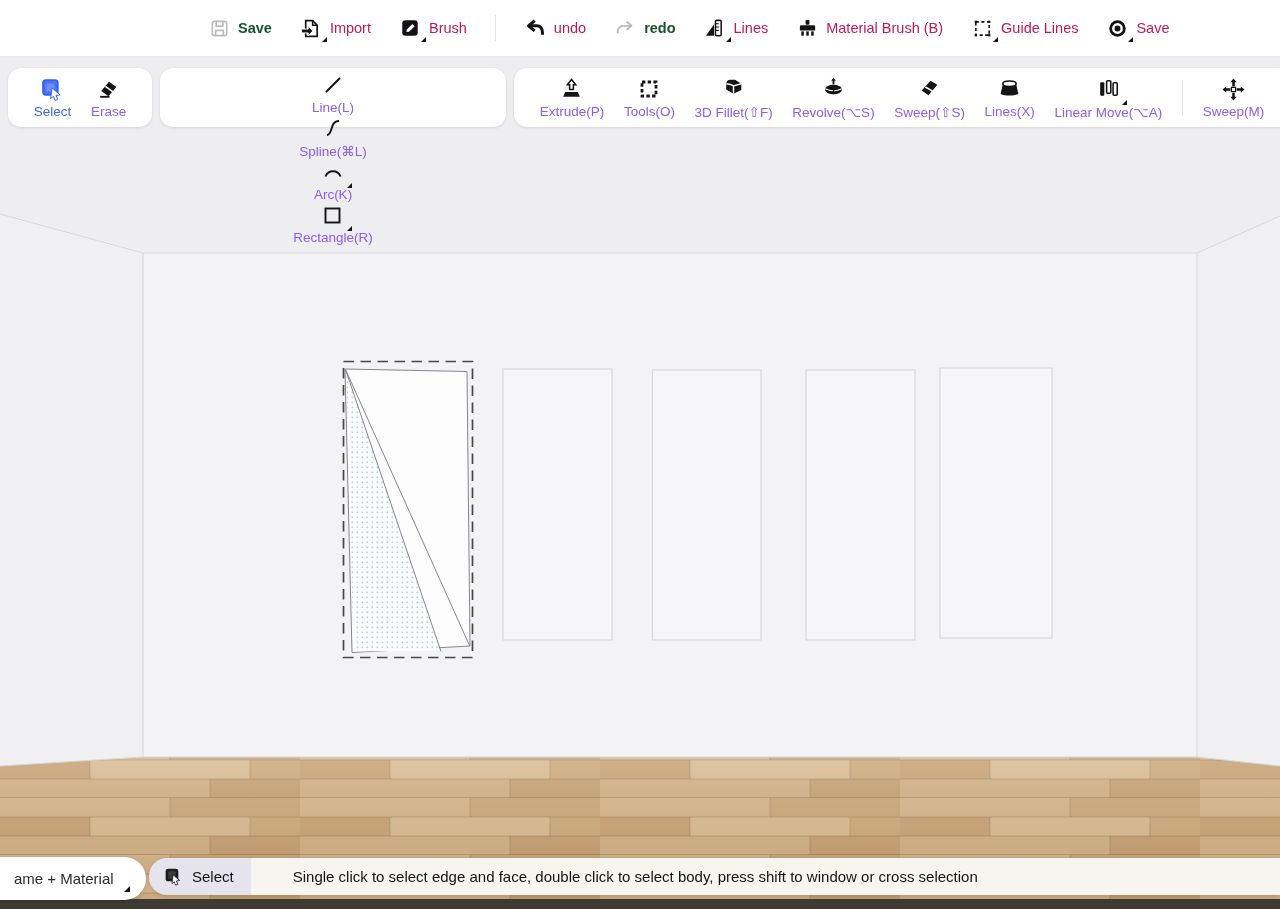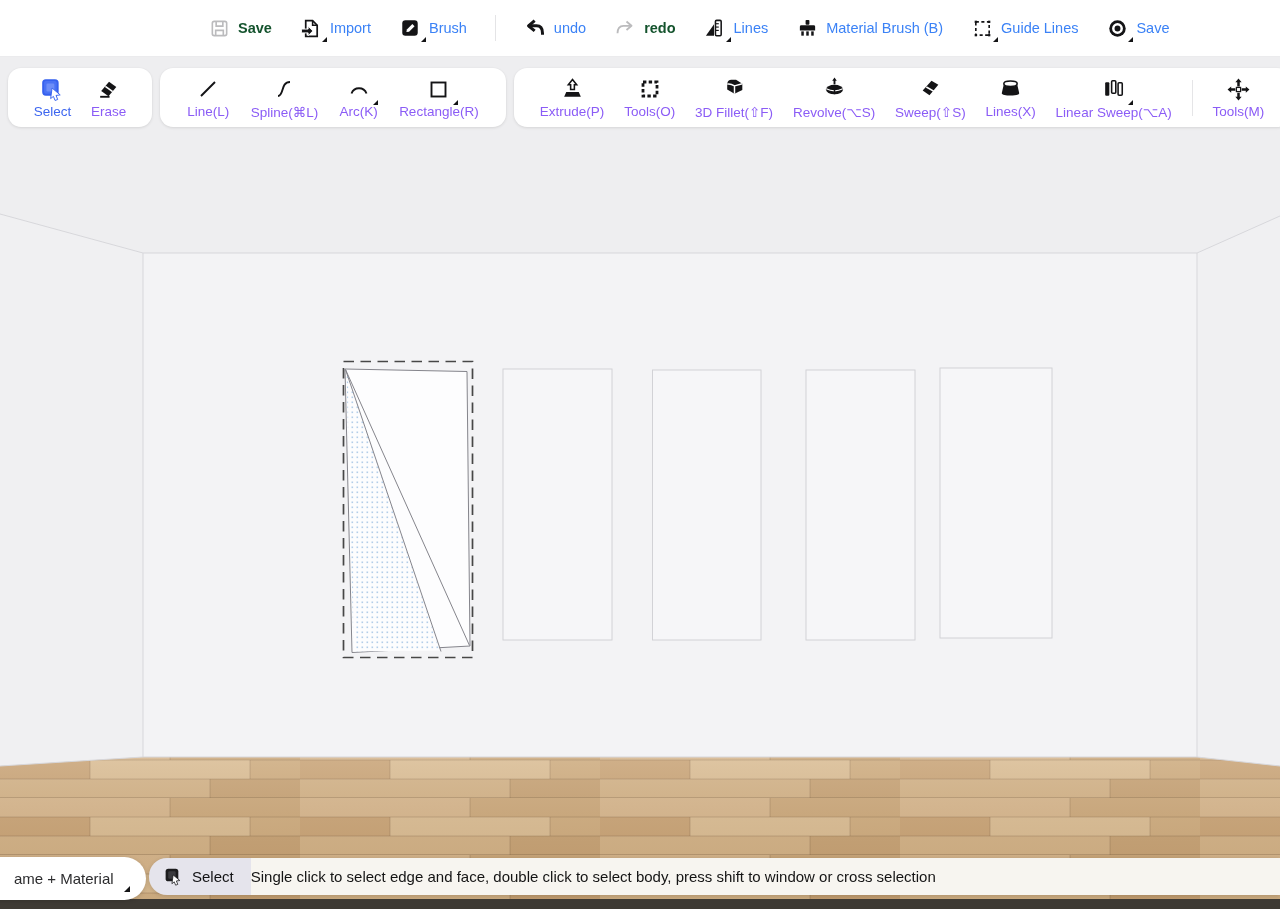--- a/index.html
+++ b/index.html
@@ -5,57 +5,57 @@
   html,body{margin:0;padding:0;width:1280px;height:909px;overflow:hidden;
     background:#efeff1;font-family:"Liberation Sans",sans-serif;
     -webkit-font-smoothing:antialiased;}
   #app{position:relative;width:1280px;height:909px;overflow:hidden;}
   #scene{position:absolute;left:0;top:0;z-index:0;}
 
   
   #topbar{position:absolute;left:0;top:0;width:1280px;height:57px;background:#ffffff;
     border-bottom:1px solid #ebebed;z-index:3;display:flex;align-items:center;
     padding-left:208px;box-sizing:border-box;gap:28px;}
-  .titem{display:flex;align-items:center;gap:8px;font-size:14.5px;color:#3b82f6;
+  .titem{display:flex;align-items:center;gap:8px;font-size:14.5px;color:#be185d;
     white-space:nowrap;cursor:default;}
   .titem .ibox{position:relative;display:flex;align-items:center;justify-content:center;
     width:22px;height:22px;}
   .titem.dim{color:#14532d;font-weight:bold;}
   .dd{position:absolute;right:-5px;bottom:-3px;width:0;height:0;
     border-left:5px solid transparent;border-bottom:5px solid #141416;}
   .vsep{width:1px;height:26px;background:#e4e4e6;}
 
   
   .card{position:absolute;top:68px;height:59px;background:#ffffff;border-radius:13px;
     box-shadow:0 1px 3px rgba(0,0,0,.10),0 0 0 .5px rgba(0,0,0,.02);
     display:flex;align-items:center;justify-content:space-evenly;z-index:3;
     box-sizing:border-box;padding:4px 6px;}
   #card-select{left:8px;width:144px;}
-  #card-sketch{left:160px;width:346px;}
+  #card-sketch{left:160px;width:346px;flex-direction:column;}
   #card-solid{left:514px;width:776px;}
   .ritem{display:flex;flex-direction:column;align-items:center;gap:2px;
     font-size:13.5px;color:#8b5cf6;white-space:nowrap;cursor:default;}
   .ritem .ibox{position:relative;display:flex;align-items:center;justify-content:center;
     width:28px;height:26px;}
   .ritem.blue{color:#3d66f0;}
   .rsep{width:1px;height:36px;background:#e5e5e7;}
 
   
   #mode-pill{position:absolute;left:-28px;top:857px;height:43px;z-index:3;background:#fff;
     border-radius:22px;display:flex;align-items:center;padding:0 16px 0 42px;
     box-shadow:0 1px 4px rgba(0,0,0,.15);font-size:15px;color:#2c2c2e;cursor:default;}
   #mode-pill .corner{width:0;height:0;border-left:6px solid transparent;
     border-bottom:6px solid #141416;margin-left:10px;align-self:flex-end;margin-bottom:8px;}
   #action-bar{position:absolute;left:149px;right:0;top:858px;height:37px;z-index:3;
     display:flex;border-radius:18px 0 0 18px;overflow:hidden;
     box-shadow:0 1px 4px rgba(0,0,0,.14);}
   #seg-select{background:#e5e4ec;display:flex;align-items:center;gap:8px;
     padding:0 17px 0 14px;font-size:15px;color:#121214;cursor:default;}
   #seg-hint{background:#f7f5f0;flex:1;display:flex;align-items:center;
-    font-size:15px;color:#141414;white-space:nowrap;}
+    padding-left:42px;font-size:15px;color:#141414;white-space:nowrap;}
   svg{display:block;}
 </style>
 </head>
 <body>
 
 <div id="app">
 
 <svg id="scene" width="1280" height="909" viewBox="0 0 1280 909">
   <defs>
     <pattern id="wood" width="300" height="57" patternUnits="userSpaceOnUse">
@@ -351,36 +351,36 @@
   </div>
   <div class="ritem">
     <span class="ibox">
       <svg width="25" height="25" viewBox="0 0 24 24" fill="none">
         <rect x="4" y="6" width="4" height="13" rx="1" fill="#141416"></rect>
         <rect x="10.2" y="4.5" width="4" height="12" rx="1" stroke="#141416" stroke-width="1.5"></rect>
         <rect x="16.4" y="6.5" width="4" height="12" rx="1" stroke="#141416" stroke-width="1.5"></rect>
       </svg>
       <span class="dd"></span>
     </span>
-    <span>Linear Sweep(⌥A)</span>
+    <span>Linear Move(⌥A)</span>
   </div>
   <div class="rsep"></div>
   <div class="ritem">
     <span class="ibox">
       <svg width="25" height="25" viewBox="0 0 24 24">
         <g fill="#141416">
           <path d="M12 1.5 L15 5 H13.2 V9 H10.8 V5 H9 Z"></path>
           <path d="M12 22.5 L9 19 H10.8 V15 H13.2 V19 H15 Z"></path>
           <path d="M1.5 12 L5 9 V10.8 H9 V13.2 H5 V15 Z"></path>
           <path d="M22.5 12 L19 15 V13.2 H15 V10.8 H19 V9 Z"></path>
         </g>
         <rect x="10" y="10" width="4" height="4" fill="#fff" stroke="#141416" stroke-width="1.2"></rect>
       </svg>
     </span>
-    <span>Tools(M)</span>
+    <span>Sweep(M)</span>
   </div>
 </div>
 
 <div id="mode-pill">
   <span>ame + Material</span>
   <span class="corner"></span>
 </div>
 
 <div id="action-bar">
   <div id="seg-select">

